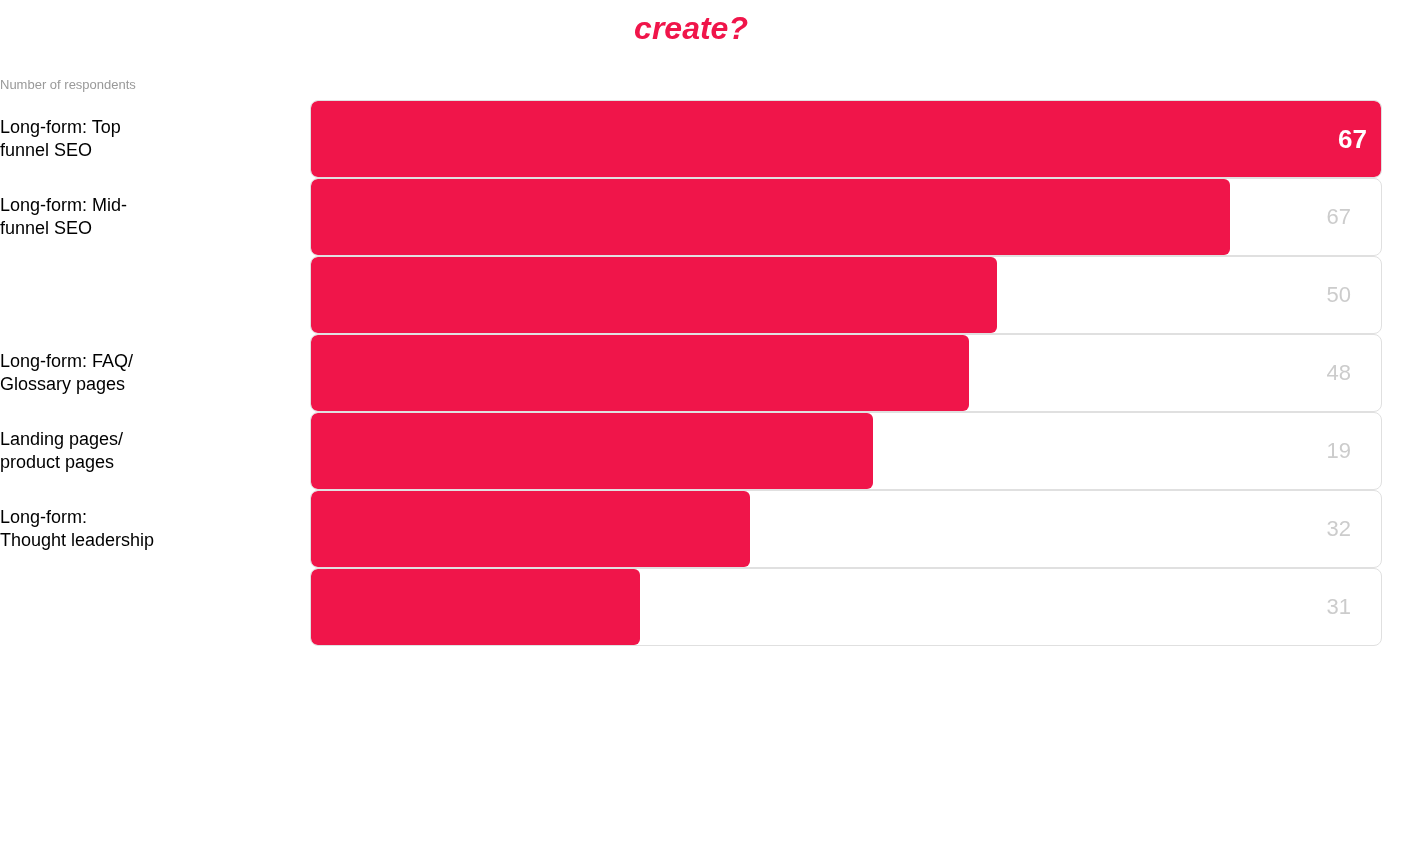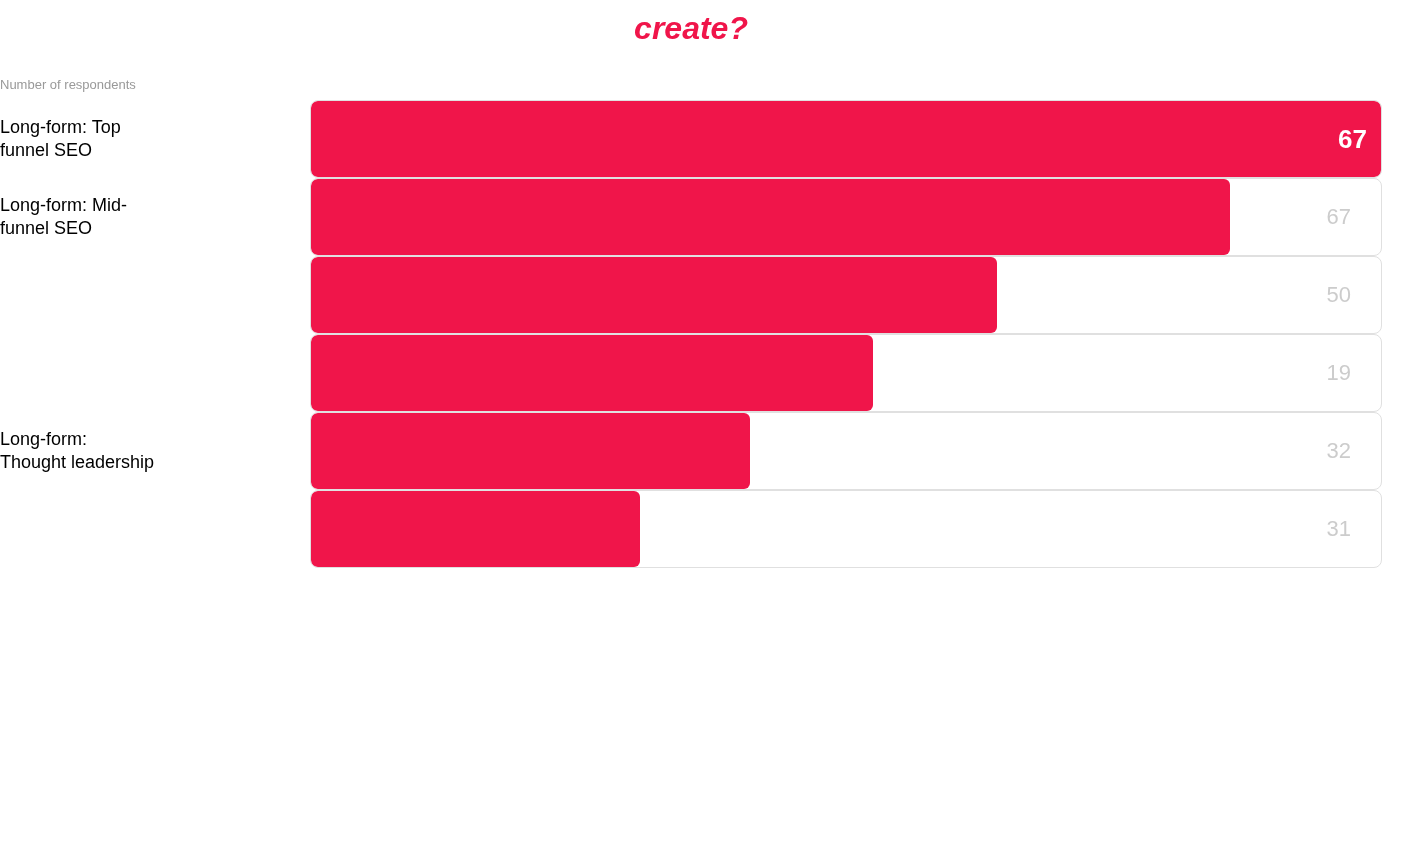--- a/index.html
+++ b/index.html
@@ -125,20 +125,28 @@
           <div class="bar-value">67</div>
         </div>
       </div>
       <div class="bar-row">
         <div class="bar-wrapper">
           <div class="bar-fill" style="width: 64.1026%;"></div>
           <div class="bar-value">50</div>
         </div>
       </div>
       <div class="bar-row">
+        <div class="bar-label">Long-form: FAQ/<br>Glossary pages</div>
+        <div class="bar-wrapper">
+          <div class="bar-fill" style="width: 61.5385%;"></div>
+          <div class="bar-value">48</div>
+        </div>
+      </div>
+      <div class="bar-row">
+        <div class="bar-label">Landing pages/<br>product pages</div>
         <div class="bar-wrapper">
           <div class="bar-fill" style="width: 52.5641%;"></div>
           <div class="bar-value">19</div>
         </div>
       </div>
       <div class="bar-row">
         <div class="bar-label">Long-form:<br>Thought leadership</div>
         <div class="bar-wrapper">
           <div class="bar-fill" style="width: 41.0256%;"></div>
           <div class="bar-value">32</div>

